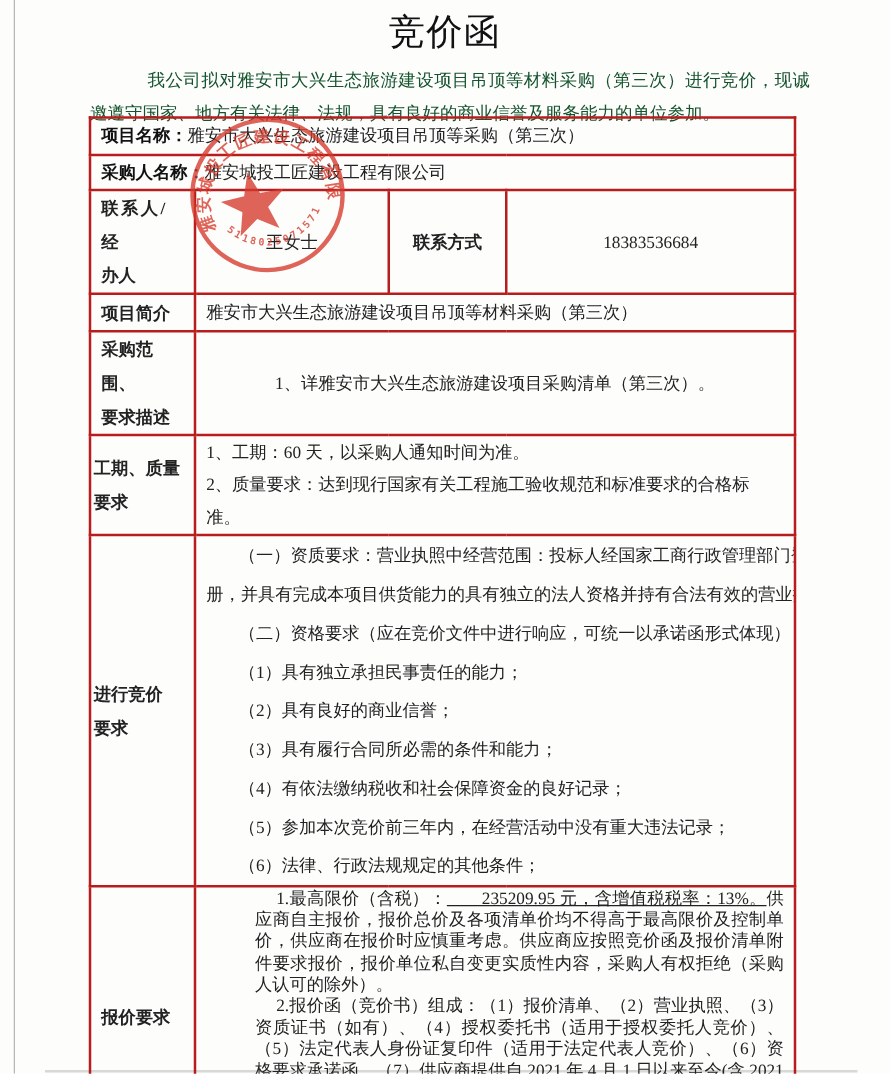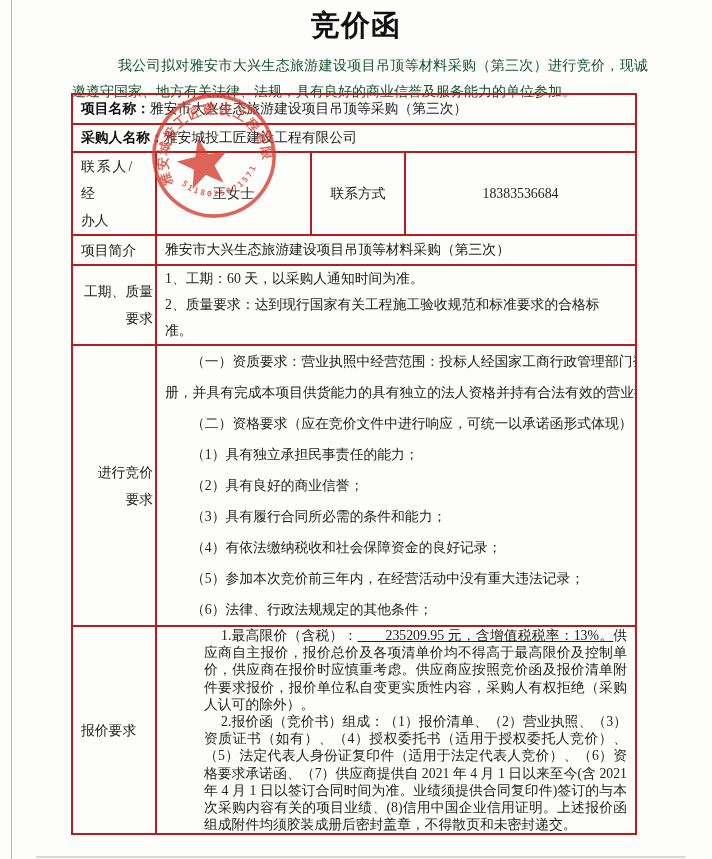--- a/index.html
+++ b/index.html
@@ -16,21 +16,21 @@
     position:absolute;left:11px;top:0;width:1px;height:859px;
     background:#b8b8b6;
   }
   .page-edge-bottom{
     position:absolute;left:36px;top:856px;width:650px;height:2px;
     background:#d8d8d4;
   }
   .doc-title{
     position:absolute;left:0;top:6px;width:712px;
     text-align:center;
-    font-size:29px;font-weight:bold;
+    font-size:29px;font-weight:normal;
     letter-spacing:1px;
     color:#111;
   }
   .intro{
     position:absolute;left:72px;top:53px;width:576px;
     font-size:14px;line-height:26px;
     text-indent:46px;
     text-align:justify;
     color:#14532d;
   }
@@ -42,22 +42,22 @@
   }
   table.bid td{
     border:2px solid #b91c1c;
     padding:0 8px;
     vertical-align:middle;
     font-size:13.8px;
     color:#222;
     overflow:hidden;
   }
   .lab{font-weight:bold;color:#111;}
-  td.labcell{font-weight:normal;color:#111;text-align:left;padding-left:11px;line-height:27px;}
-  td.labcell.centered{text-align:right;padding-left:2px;padding-right:2px;}
+  td.labcell{font-weight:bold;color:#111;text-align:left;padding-left:11px;line-height:27px;}
+  td.labcell.centered{text-align:left;padding-left:2px;padding-right:2px;}
   tr.r1{height:30px;} tr.r2{height:28px;} tr.r3{height:63px;}
   tr.r4{height:30px;} tr.r5{height:62px;} tr.r6{height:59px;}
   tr.r7{height:279px;} tr.r8{height:40px;} tr.r9{height:171px;}
   td.vtop{vertical-align:top;text-align:center;}
   .pt12{padding-top:12px;}
   .contact-lab1{letter-spacing:2px;display:block;}
   td.qualcell{font-size:12.5px;line-height:31px;padding:6px 4px 6px 10px;vertical-align:middle;}
   .qline{white-space:nowrap;}
   .qline.ind{padding-left:26px;}
   td.qtycell{font-size:13.2px;line-height:26px;}
@@ -111,20 +111,27 @@
       <td class="vtop pt12">王女士</td>
       <td class="labcell vtop pt12">联系方式</td>
       <td class="vtop pt12">18383536684</td>
     </tr>
 
     <tr class="r4">
       <td class="labcell">项目简介</td>
       <td colspan="3" class="briefcell">雅安市大兴生态旅游建设项目吊顶等材料采购（第三次）</td>
     </tr>
 
+    <tr class="r5">
+      <td class="labcell">
+        <span style="display:block">采购范围、</span>
+        <span style="display:block">要求描述</span>
+      </td>
+      <td colspan="3" class="scopecell vtop pt12">1、详雅安市大兴生态旅游建设项目采购清单（第三次）。</td>
+    </tr>
 
     <tr class="r6">
       <td class="labcell centered">
         <span style="display:block">工期、质量</span>
         <span style="display:block">要求</span>
       </td>
       <td colspan="3" class="qtycell">
         <div>1、工期：60 天，以采购人通知时间为准。</div>
         <div>2、质量要求：达到现行国家有关工程施工验收规范和标准要求的合格标准。</div>
       </td>

